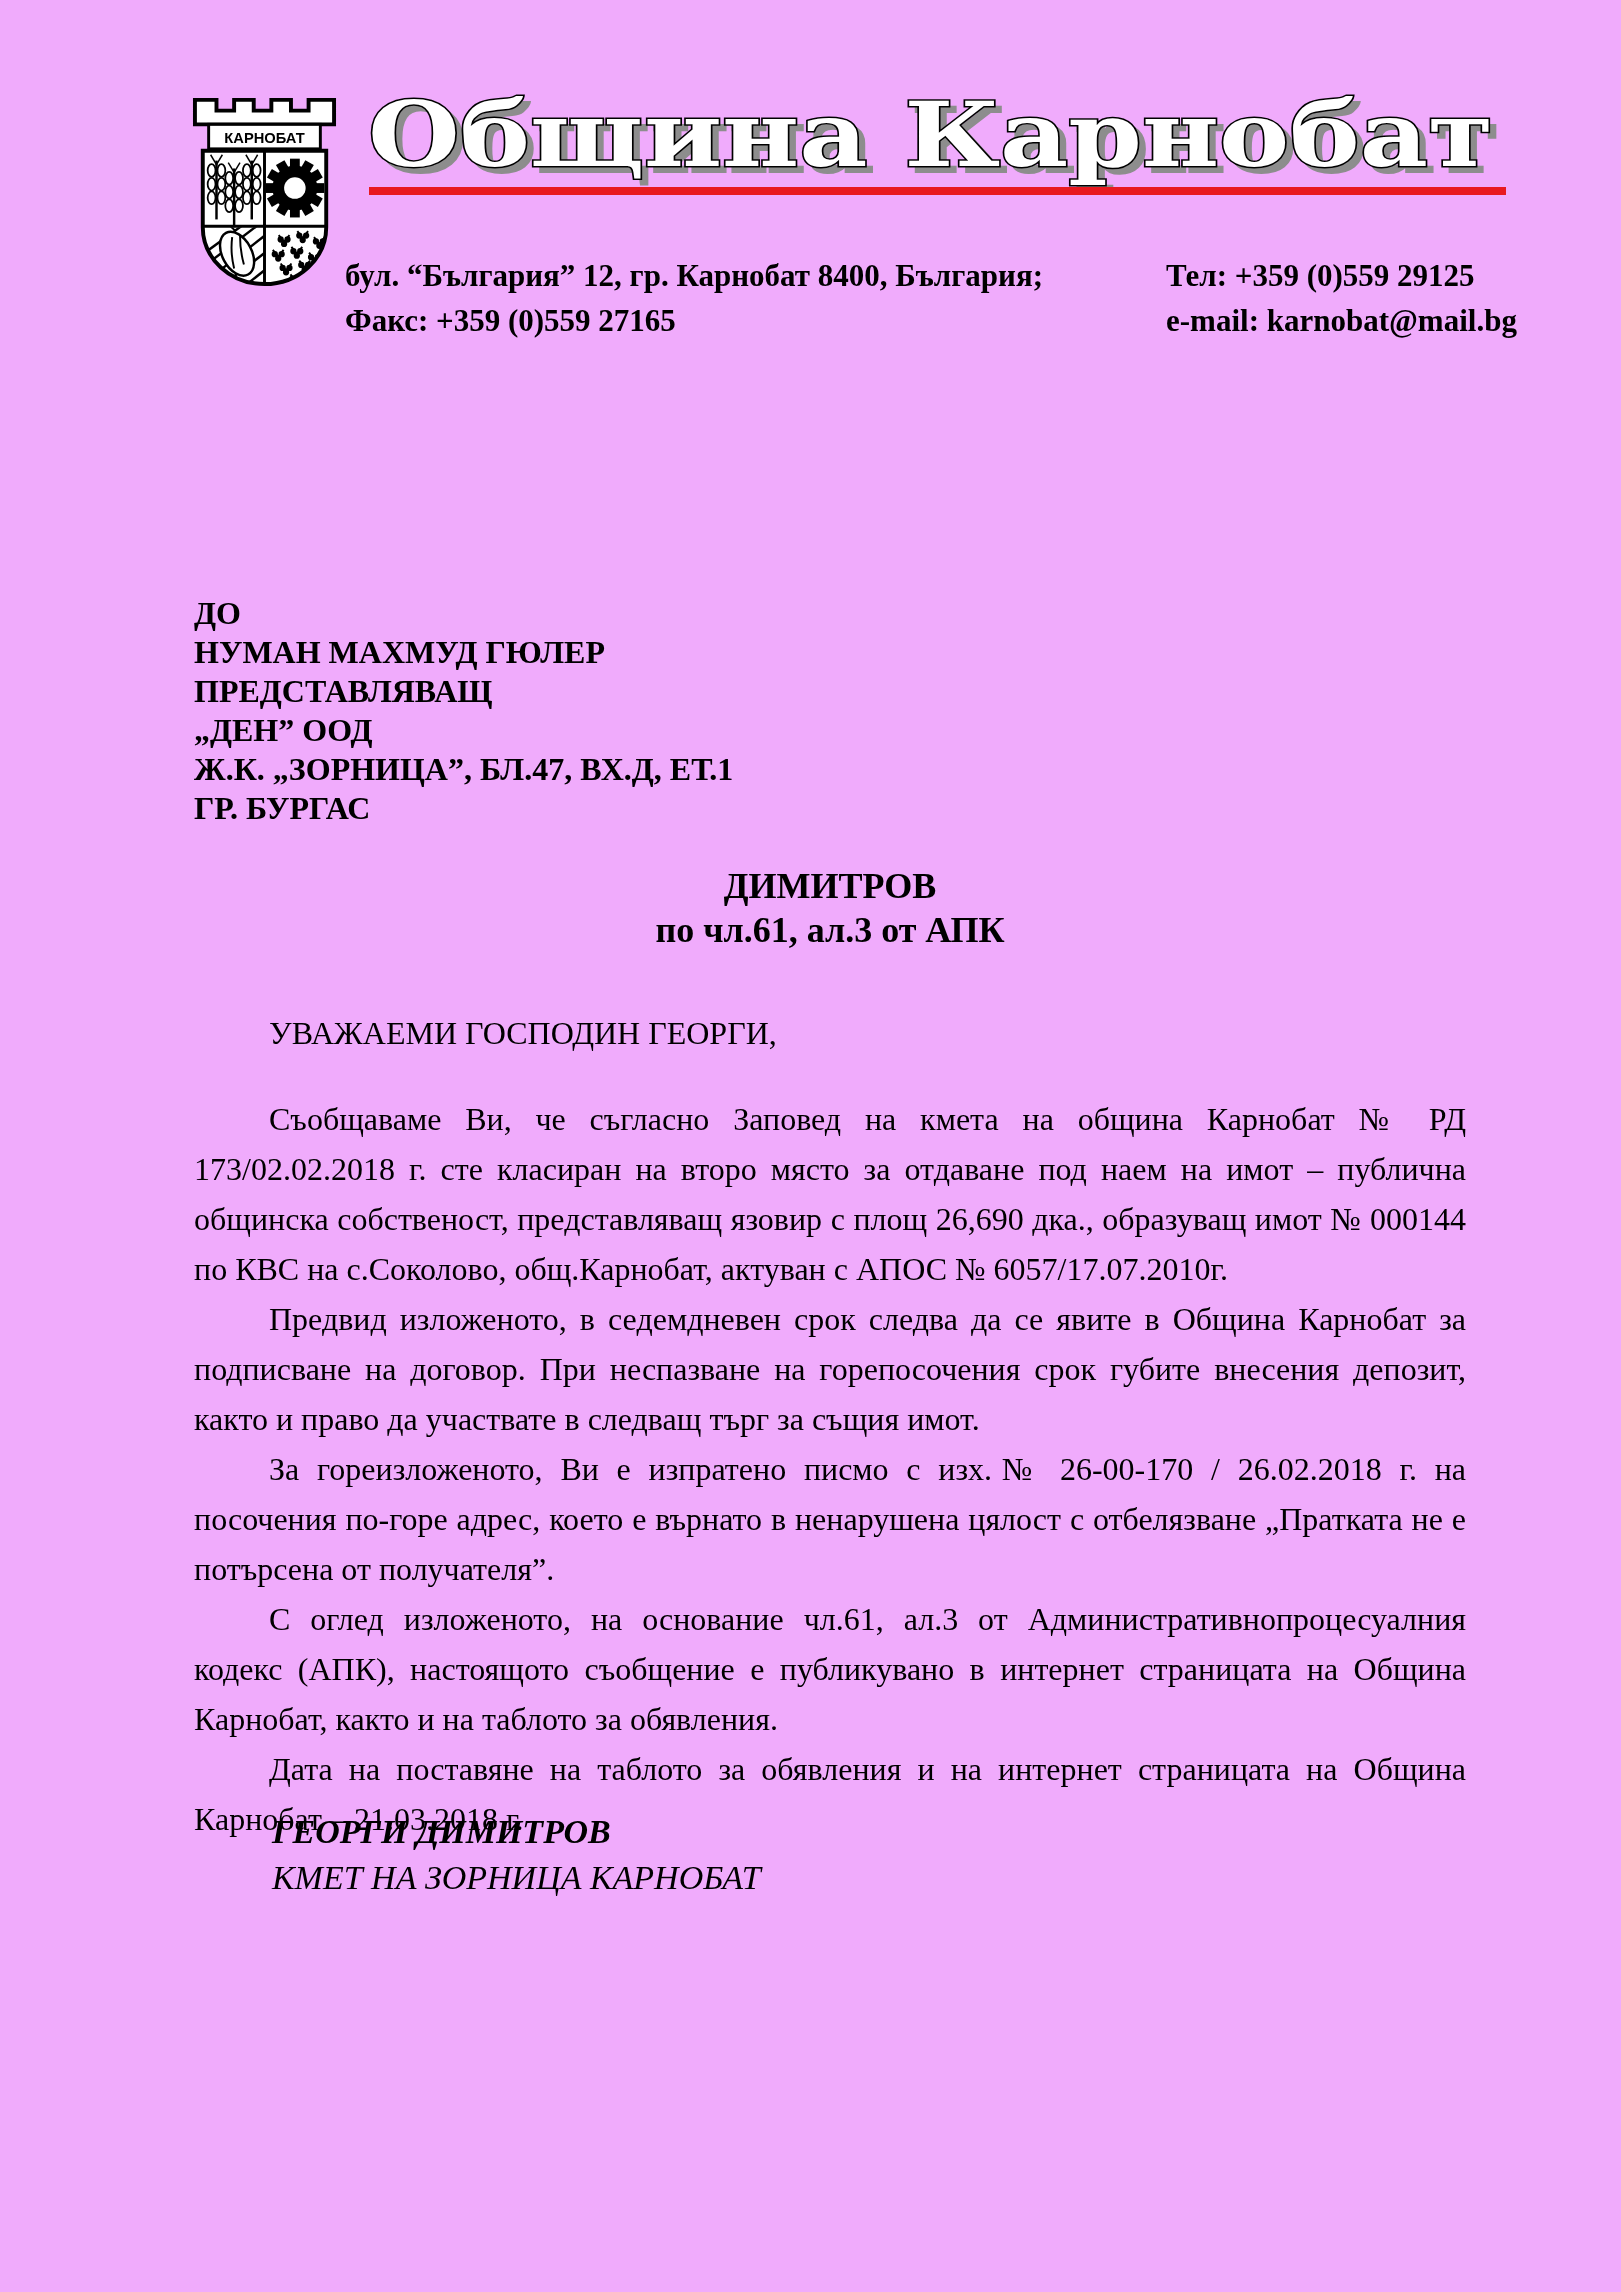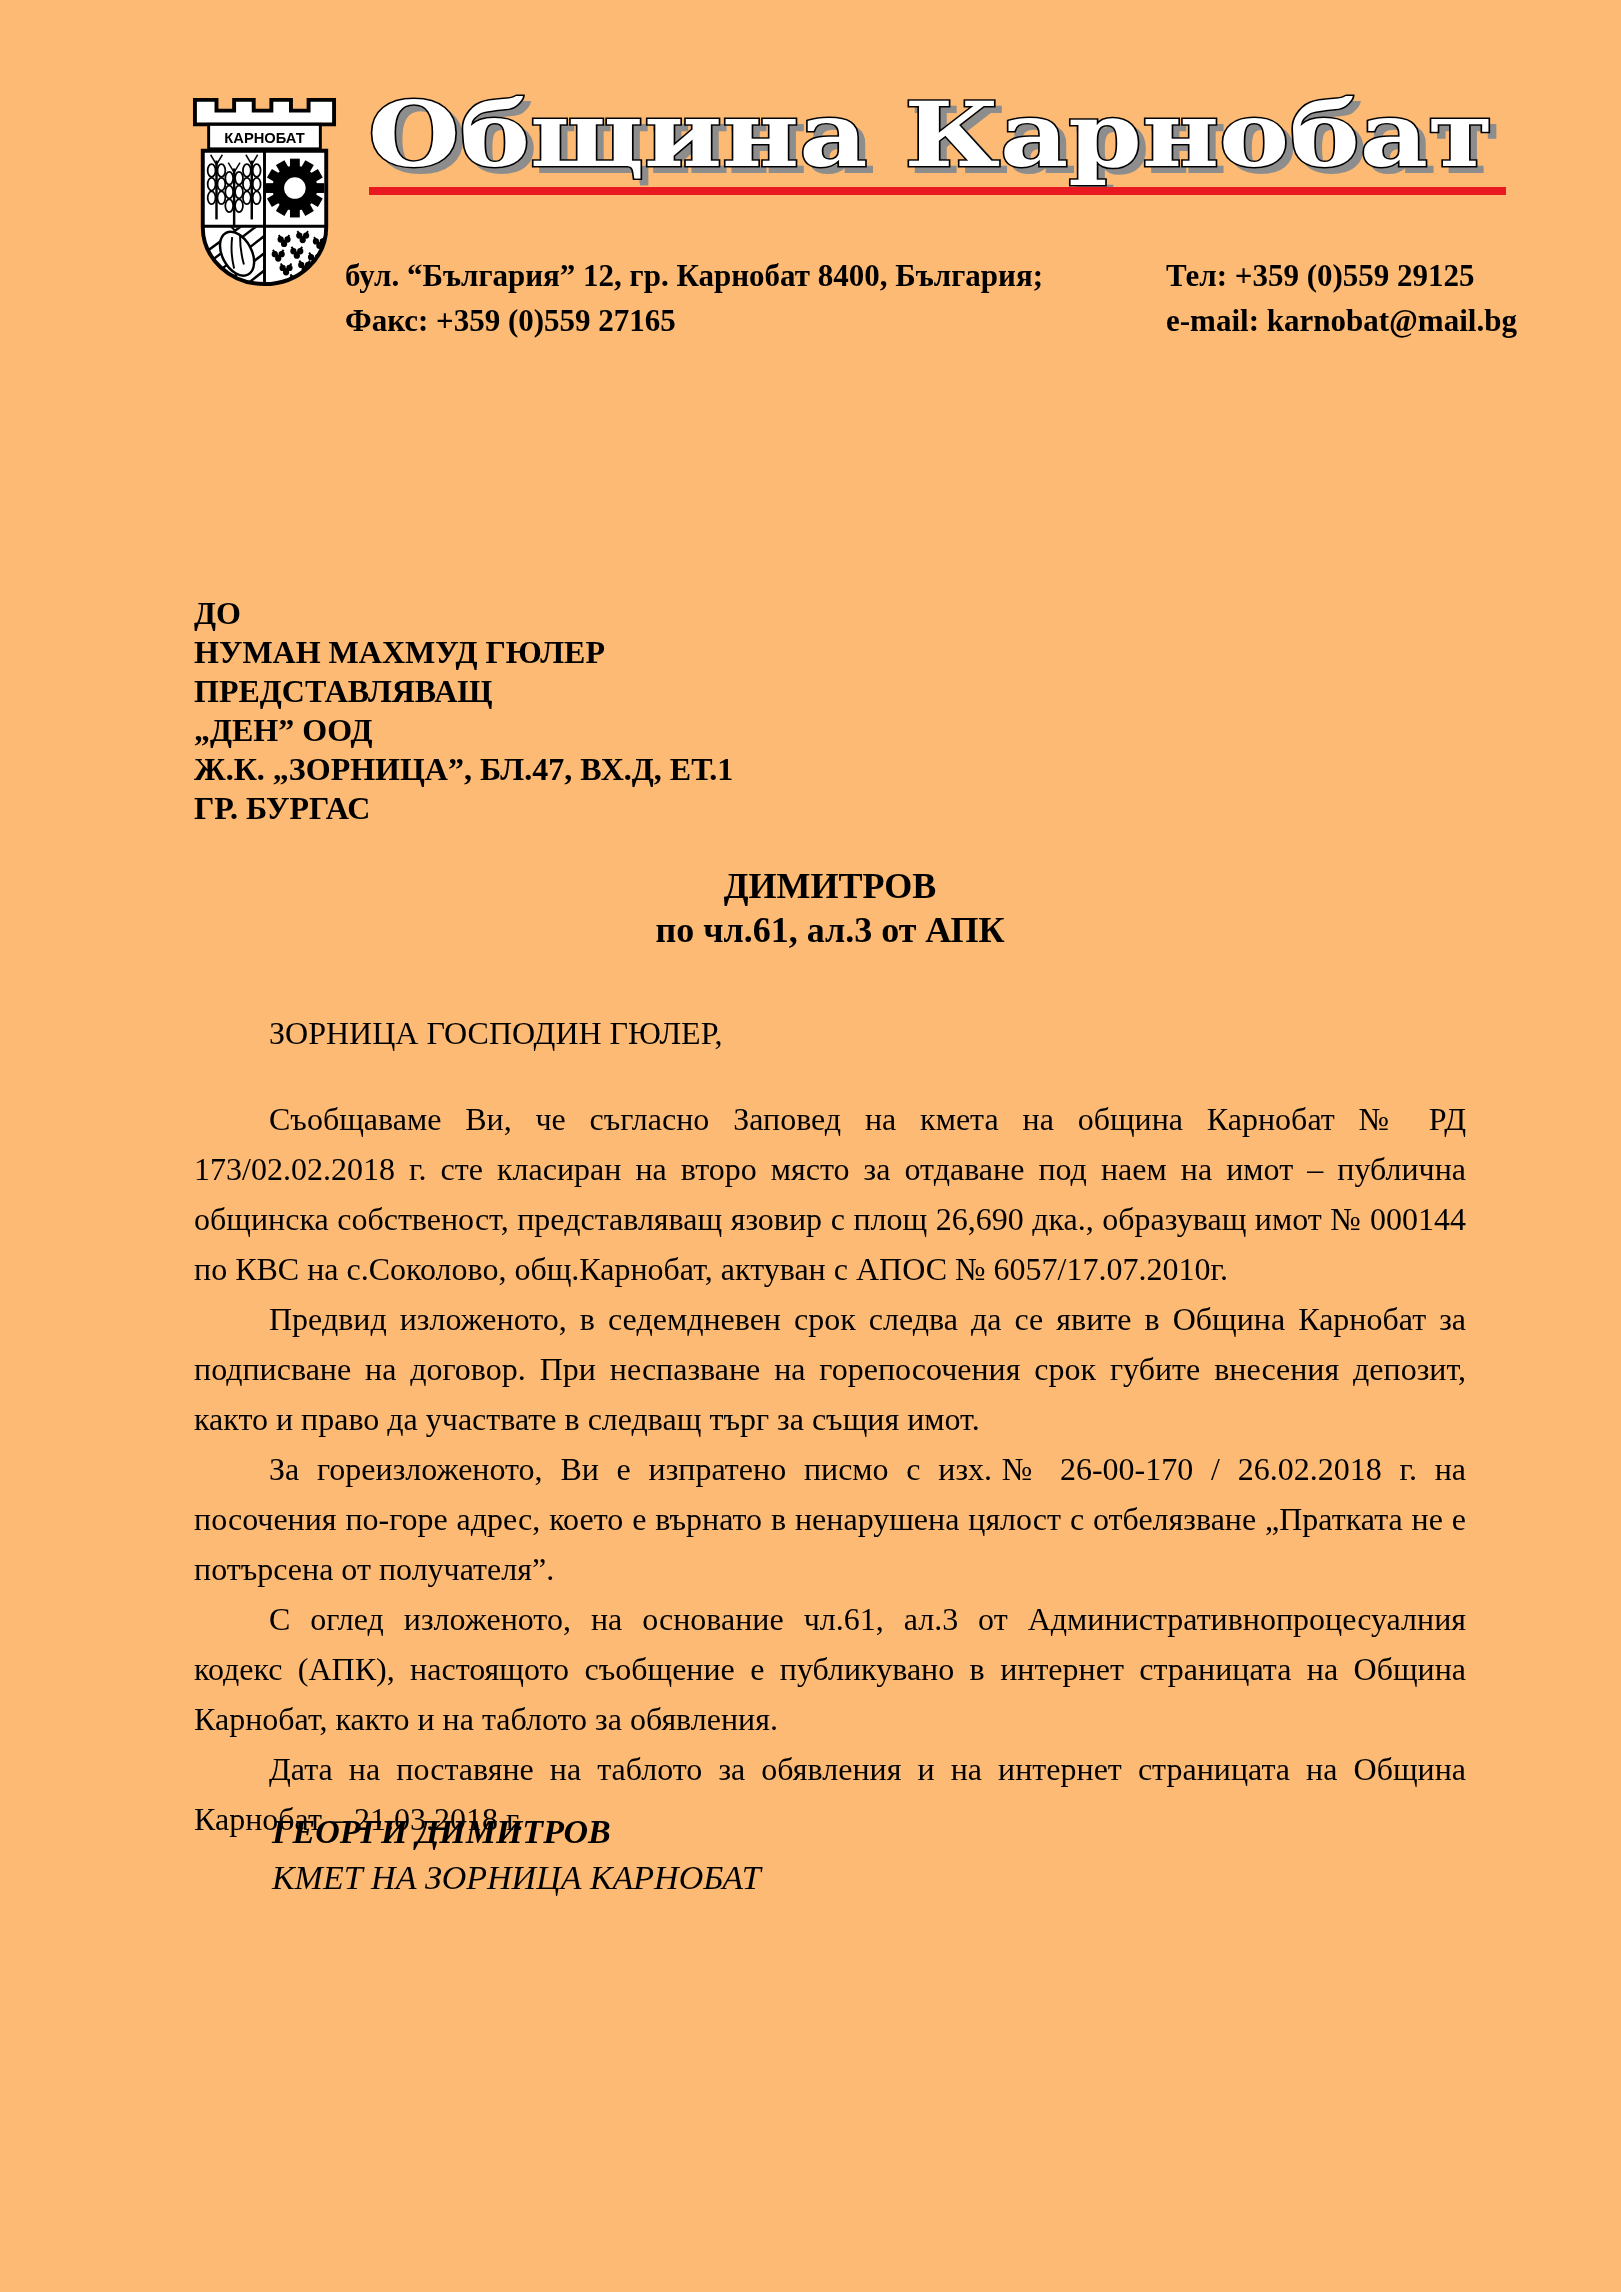--- a/index.html
+++ b/index.html
@@ -1,20 +1,20 @@
 <!DOCTYPE html>
 <html><head>
 <meta charset="utf-8">
 <style>
   html,body{margin:0;padding:0;background:#e9e9e9;}
   .page{
     position:relative;
     width:1621px;height:2293px;
     margin:0 auto;
-    background:#fdba74;
+    background:#f0abfc;
     font-family:"Liberation Serif","DejaVu Serif",serif;
     color:#000;
     overflow:hidden;
   }
   
   .crest{position:absolute;left:189px;top:94px;}
   .muni-title-svg{position:absolute;left:363px;top:82px;}
   .red-rule{position:absolute;left:369px;top:187px;width:1137px;height:7.8px;}
   .addr-left{position:absolute;left:345px;top:253px;font-weight:bold;font-size:31px;line-height:45px;}
   .addr-right{position:absolute;left:1166px;top:253px;font-weight:bold;font-size:31px;line-height:45px;}
@@ -140,21 +140,21 @@
     <div>„ДЕН” ООД</div>
     <div>Ж.К. „ЗОРНИЦА”, БЛ.47, ВХ.Д, ЕТ.1</div>
     <div>ГР. БУРГАС</div>
   </div>
 
   <div class="subject">
     <div>ДИМИТРОВ</div>
     <div>по чл.61, ал.3 от АПК</div>
   </div>
 
-  <div class="salutation">ЗОРНИЦА ГОСПОДИН ГЮЛЕР,</div>
+  <div class="salutation">УВАЖАЕМИ ГОСПОДИН ГЕОРГИ,</div>
 
   <div class="paragraphs">
     <p>Съобщаваме Ви, че съгласно Заповед на кмета на община Карнобат № РД 173/02.02.2018 г. сте класиран на второ място за отдаване под наем на имот – публична общинска собственост, представляващ язовир с площ 26,690 дка., образуващ имот № 000144 по КВС на с.Соколово, общ.Карнобат, актуван с АПОС № 6057/17.07.2010г.</p>
     <p>Предвид изложеното, в седемдневен срок следва да се явите в Община Карнобат за подписване на договор. При неспазване на горепосочения срок губите внесения депозит, както и право да участвате в следващ търг за същия имот.</p>
     <p>За гореизложеното, Ви е изпратено писмо с изх.№ 26-00-170 / 26.02.2018 г. на посочения по-горе адрес,  което е върнато в ненарушена цялост с отбелязване „Пратката не е потърсена от получателя”.</p>
     <p>С оглед изложеното, на основание чл.61, ал.3 от Административнопроцесуалния кодекс (АПК), настоящото съобщение е публикувано в интернет страницата на Община Карнобат, както и на таблото за обявления.</p>
     <p>Дата на поставяне на таблото за обявления и на интернет страницата на Община Карнобат – 21.03.2018 г.</p>
   </div>
 
   <div class="signature">

